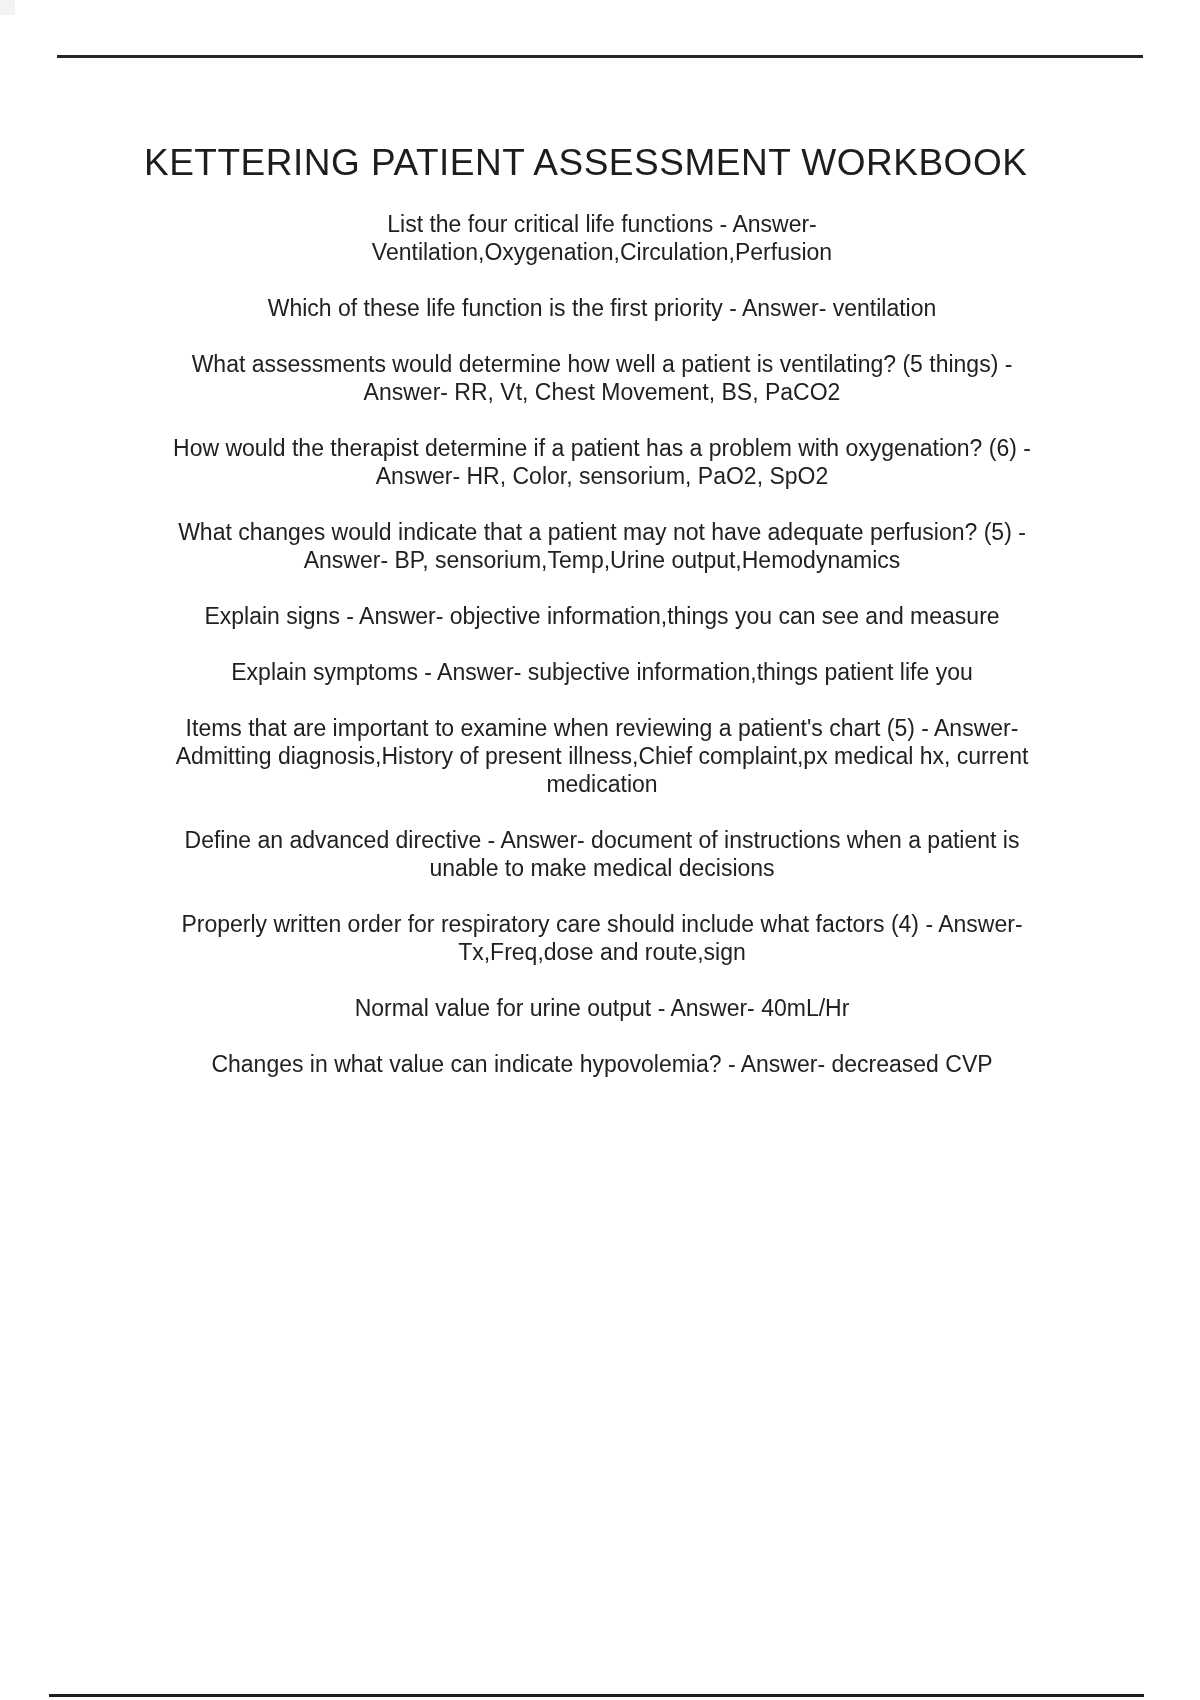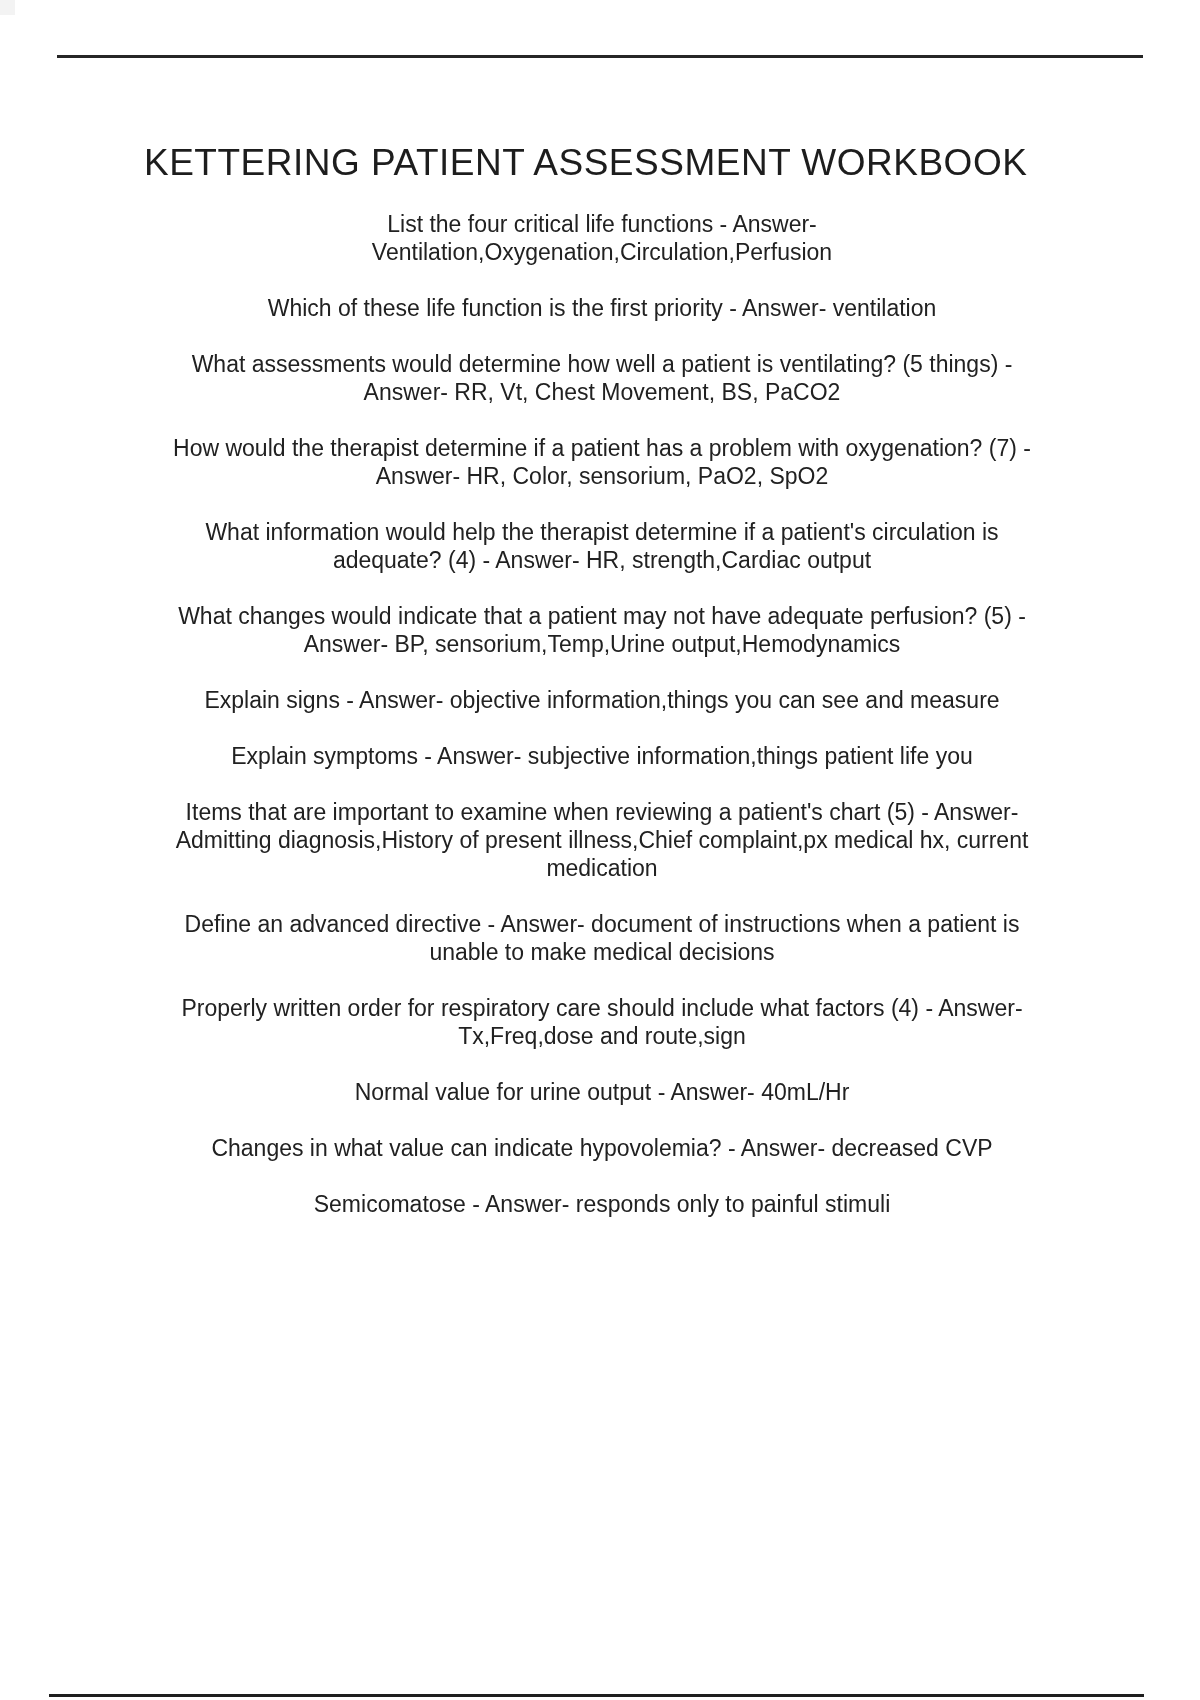--- a/index.html
+++ b/index.html
@@ -64,35 +64,32 @@
   <div class="rule rule-top"></div>
 
   <div class="content">
     <h1 class="doc-title">KETTERING PATIENT ASSESSMENT WORKBOOK</h1>
 
     <p class="qa-paragraph">List the four critical life functions - Answer-
 Ventilation,Oxygenation,Circulation,Perfusion</p>
     <p class="qa-paragraph">Which of these life function is the first priority - Answer- ventilation</p>
     <p class="qa-paragraph">What assessments would determine how well a patient is ventilating? (5 things) -
 Answer- RR, Vt, Chest Movement, BS, PaCO2</p>
-    <p class="qa-paragraph">How would the therapist determine if a patient has a problem with oxygenation? (7) -
+    <p class="qa-paragraph">How would the therapist determine if a patient has a problem with oxygenation? (6) -
 Answer- HR, Color, sensorium, PaO2, SpO2</p>
-    <p class="qa-paragraph">What information would help the therapist determine if a patient's circulation is
-adequate? (4) - Answer- HR, strength,Cardiac output</p>
     <p class="qa-paragraph">What changes would indicate that a patient may not have adequate perfusion? (5) -
 Answer- BP, sensorium,Temp,Urine output,Hemodynamics</p>
     <p class="qa-paragraph">Explain signs - Answer- objective information,things you can see and measure</p>
     <p class="qa-paragraph">Explain symptoms - Answer- subjective information,things patient life you</p>
     <p class="qa-paragraph">Items that are important to examine when reviewing a patient's chart (5) - Answer-
 Admitting diagnosis,History of present illness,Chief complaint,px medical hx, current
 medication</p>
     <p class="qa-paragraph">Define an advanced directive - Answer- document of instructions when a patient is
 unable to make medical decisions</p>
     <p class="qa-paragraph">Properly written order for respiratory care should include what factors (4) - Answer-
 Tx,Freq,dose and route,sign</p>
     <p class="qa-paragraph">Normal value for urine output - Answer- 40mL/Hr</p>
     <p class="qa-paragraph">Changes in what value can indicate hypovolemia? - Answer- decreased CVP</p>
-    <p class="qa-paragraph">Semicomatose - Answer- responds only to painful stimuli</p>
   </div>
 
   <div class="rule rule-bottom"></div>
 
 </div>
 
 </body></html>

